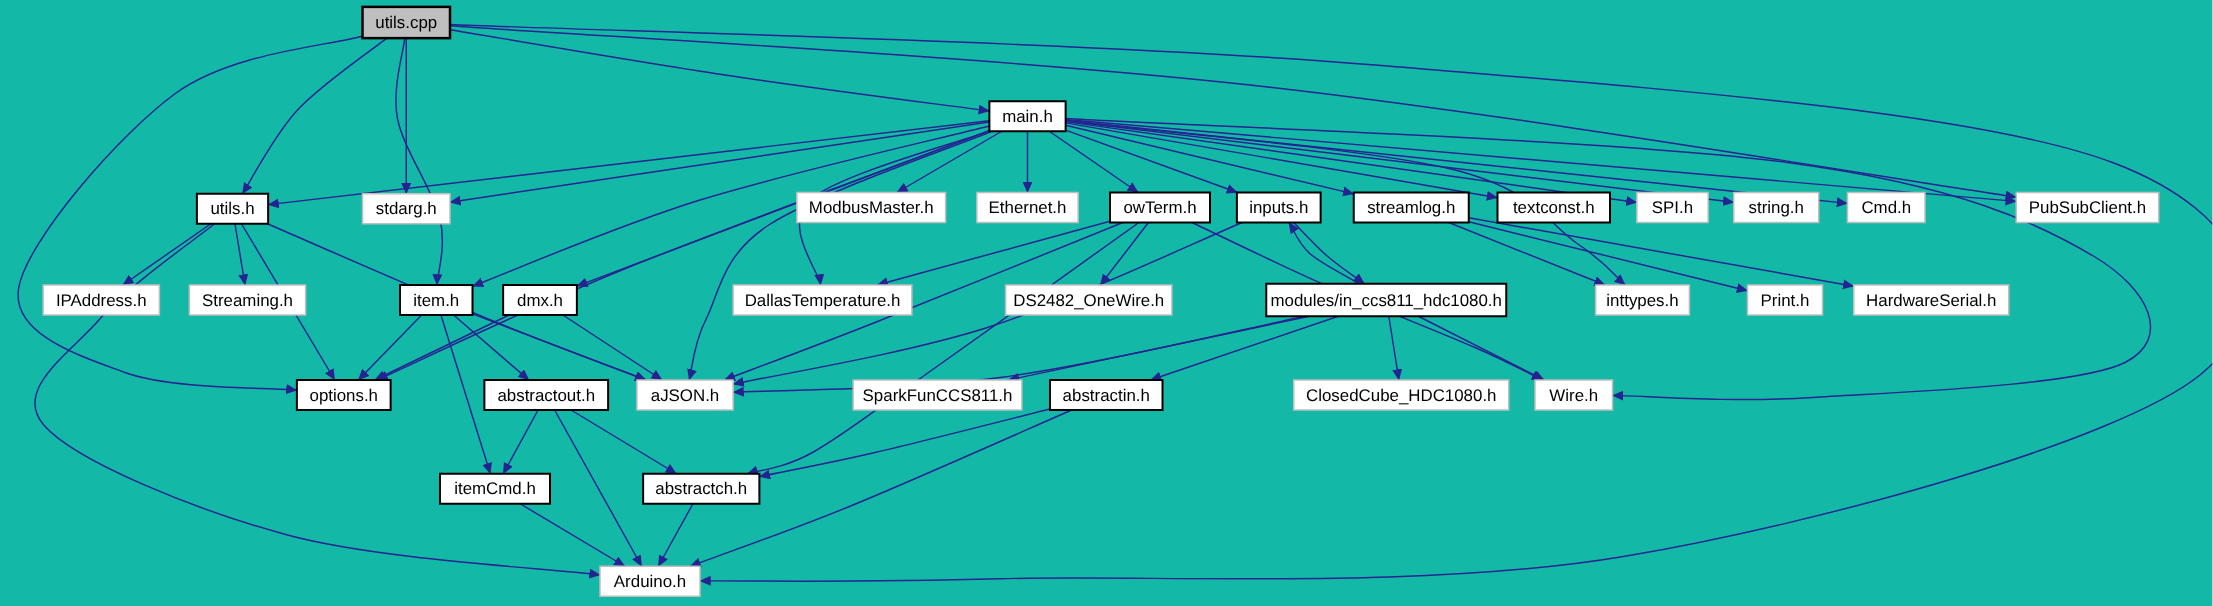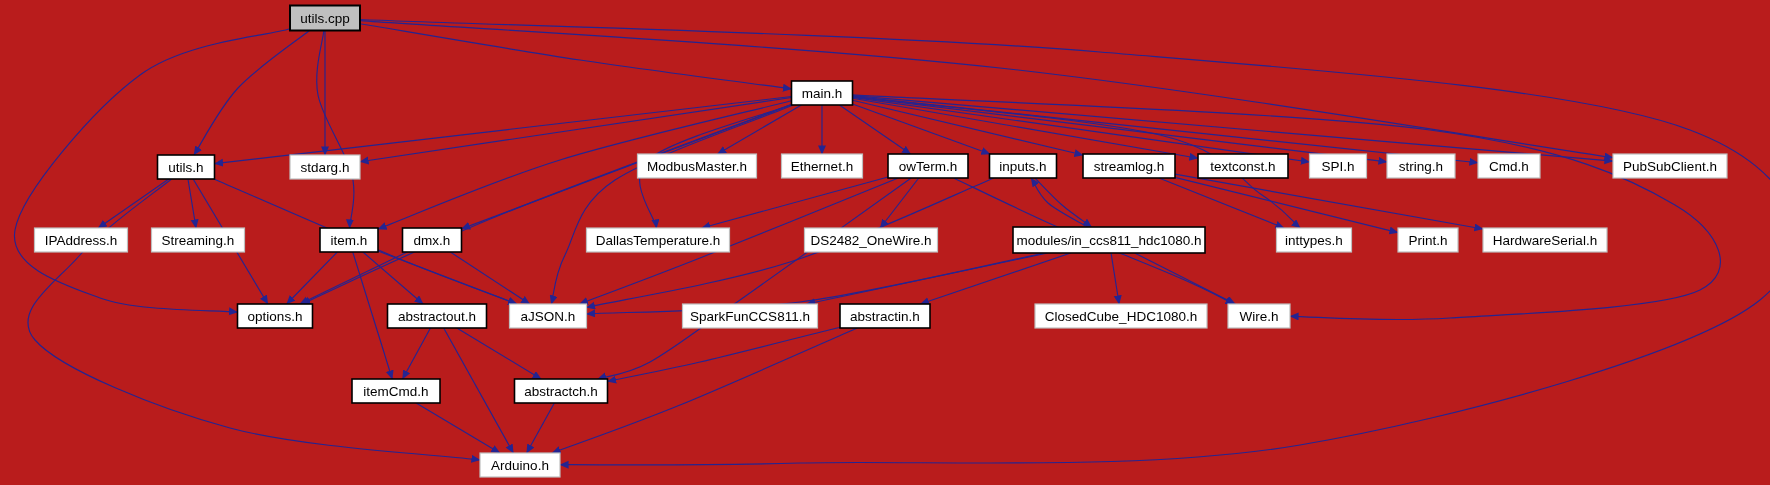--- a/index.html
+++ b/index.html
@@ -1,16 +1,16 @@
 <!DOCTYPE html>
 <html><head>
 <meta charset="utf-8">
 <style>
   html,body{margin:0;padding:0;background:#ffffff;}
-  #stage{position:relative;width:1770px;height:485px;background:#b91c1c;overflow:hidden;
+  #stage{position:relative;width:1770px;height:485px;background:#14b8a6;overflow:hidden;
          font-family:"Liberation Sans", sans-serif;}
   svg{display:block}
   .node-label{font-family:"Liberation Sans", sans-serif;font-size:13.5px;fill:#000;}
 </style>
 </head>
 <body>
 
 <div id="stage">
   <svg id="graph" width="1770" height="485" viewBox="0 0 1770 485" xmlns="http://www.w3.org/2000/svg">
     <defs>

